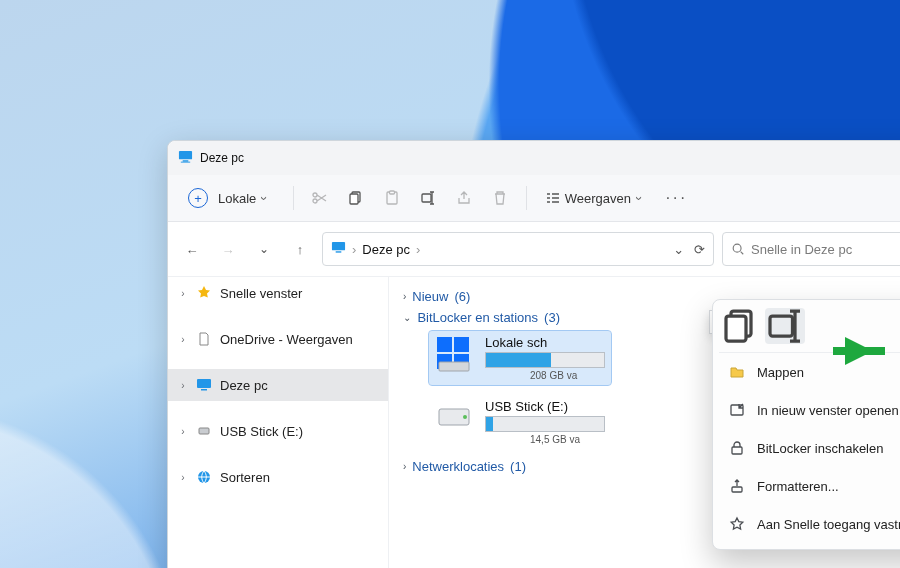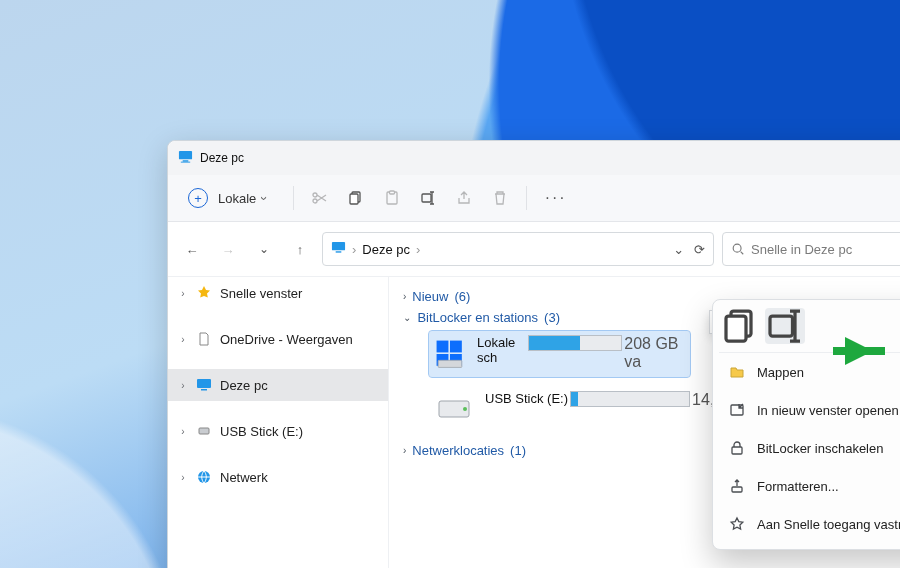--- a/index.html
+++ b/index.html
@@ -129,25 +129,25 @@
   }
   .group-h .exp { font-size:10px; color:#4b5560;}
 
   .drives-row { display:flex; gap:40px; margin: 4px 0 10px 26px;}
   .drive {
     display:flex; align-items:flex-start; gap:12px;
     padding: 4px 6px; border-radius:3px;
   }
   .drive.selected { background:#d8e9fb; outline:1px solid #a3c9f3; }
   .drive .icon { width:38px; height:38px; }
-  .drive .meta { display:flex; flex-direction:row; gap:2px; }
+  .drive .meta { display:flex; flex-direction:column; gap:2px; }
   .drive .name { font-size:13px; color:#111;}
   .drive .bar  { width: 118px; height: 14px; border:1px solid #b9bfc6; background:#e9ebee; position:relative;}
   .drive .bar .fill { position:absolute; inset:0; right:auto; background:#2fa3e6;}
-  .drive .sub { font-size:16px; color:#555;}
+  .drive .sub { font-size:10px; color:#555;margin-left:45px;}
 
   
   .ctx {
     position:absolute;
     left: 323px; top: 22px;
     width: 320px;
     background:#fdfdfd;
     border:1px solid #dcdfe3;
     border-radius:8px;
     box-shadow: 0 14px 32px rgba(0,0,0,.22);
@@ -239,20 +239,26 @@
         <svg viewBox="0 0 16 16">
           <path d="M3 8v5h10V8M8 2v7M5 5l3-3 3 3" stroke="currentColor" stroke-width="1.3" fill="none"></path>
         </svg>
       </div>
     <div class="btn disabled">
         <svg viewBox="0 0 16 16">
           <path d="M3 4h10M5 4V2h6v2M4 4l1 10h6l1-10" stroke="currentColor" stroke-width="1.3" fill="none"></path>
         </svg>
       </div>
     <div class="sep"></div>
+    <div class="btn">
+      <svg viewBox="0 0 16 16">
+          <path d="M2 4h3M2 8h3M2 12h3M7 4h7M7 8h7M7 12h7" stroke="currentColor" stroke-width="1.5"></path>
+        </svg>
+      <span class="label chev">Weergaven</span>
+    </div>
     <div class="btn" style="font-size:16px;color:#555;letter-spacing:2px;">···</div>
   </div>
 
   <div class="navrow">
     <div class="navbtn">←</div>
     <div class="navbtn disabled">→</div>
     <div class="navbtn" style="font-size:12px;">⌄</div>
     <div class="navbtn">↑</div>
     <div class="addr">
       <span><svg viewBox="0 0 16 16">
@@ -310,21 +316,21 @@
           </svg>
         <span>USB Stick (E:)</span>
       </div>
       <div class="side-spacer"></div>
       <div class="side-item">
         <span class="exp">›</span>
         <svg viewBox="0 0 16 16">
             <circle cx="8" cy="8" r="6" fill="#2296e8"></circle>
             <path d="M2 8h12M8 2c3 3 3 9 0 12M8 2c-3 3-3 9 0 12" stroke="#fff" stroke-width="1" fill="none"></path>
           </svg>
-        <span>Netwerk</span>
+        <span>Sorteren</span>
       </div>
     </div>
 
     <div class="content">
       <div class="group-h">
         <span class="exp">›</span>
         <span>Nieuw</span>
         <span>(6)</span>
       </div>
 

